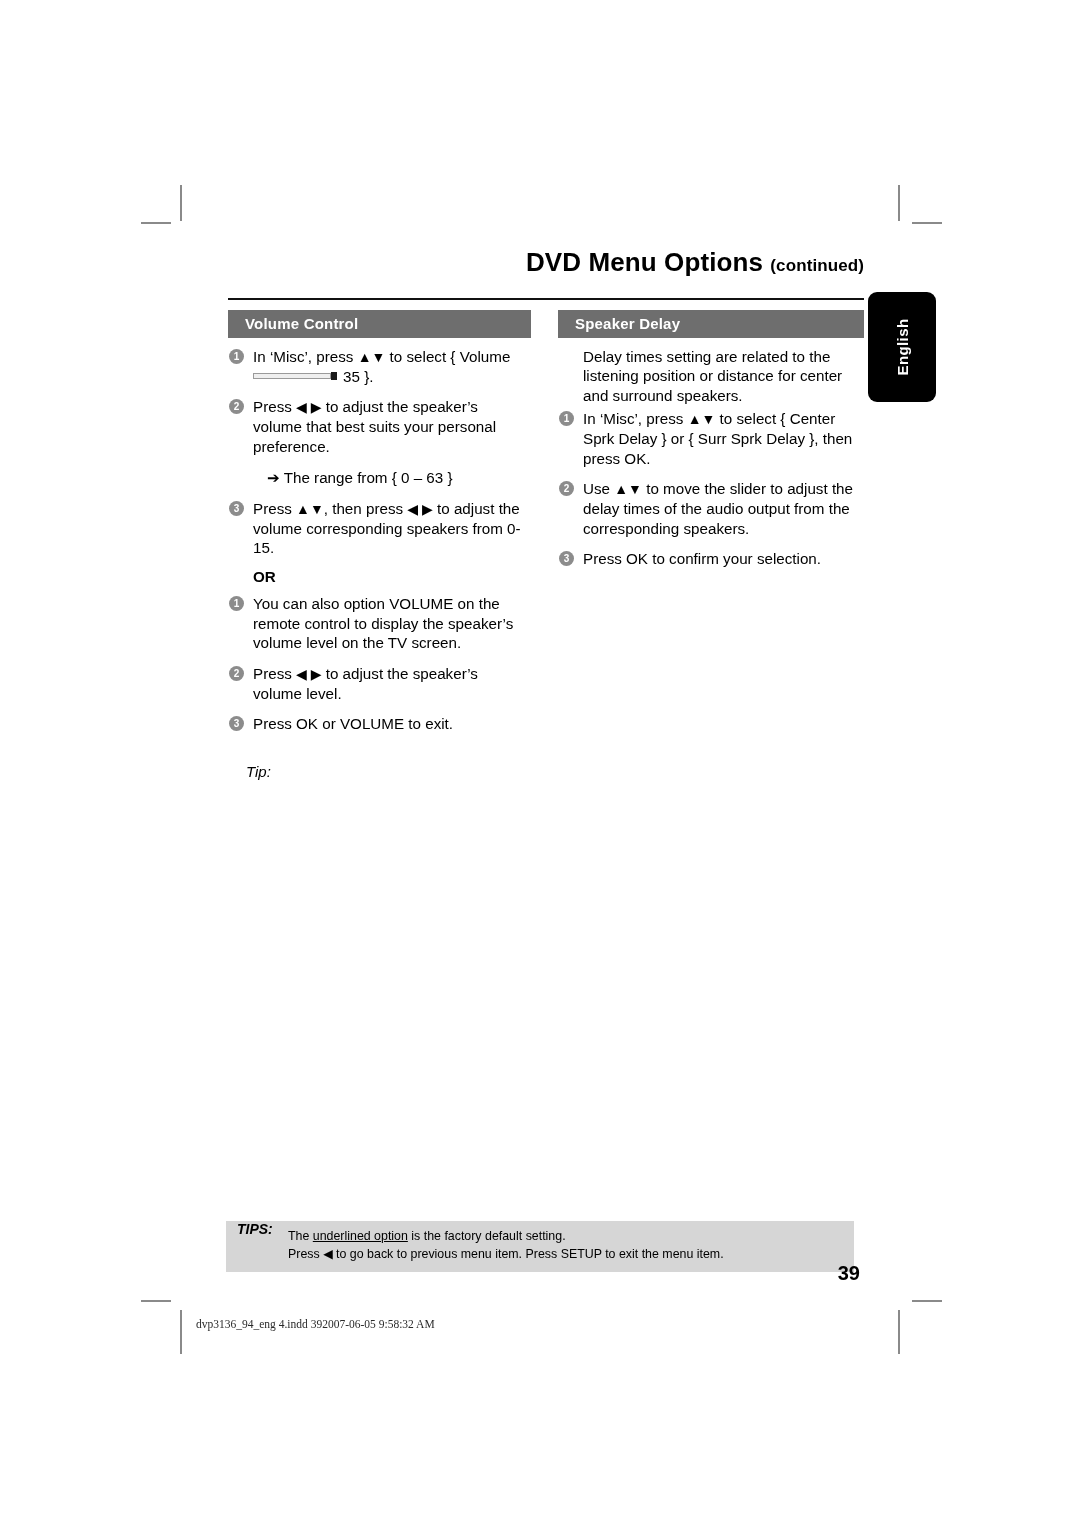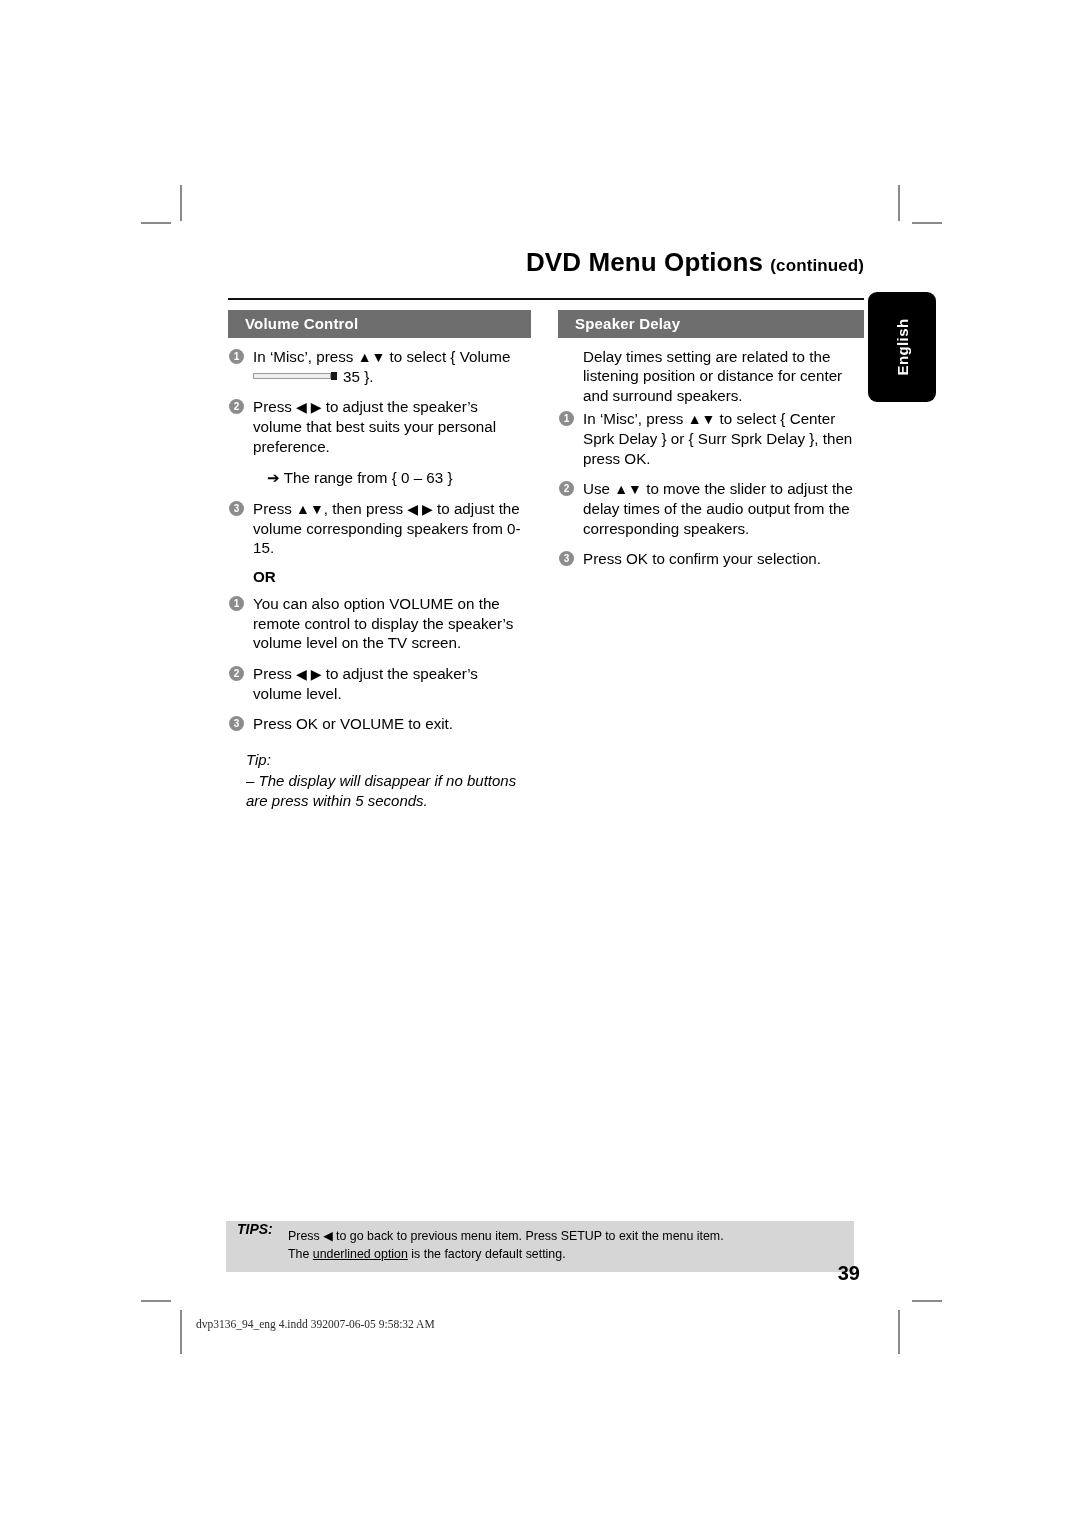--- a/index.html
+++ b/index.html
@@ -144,21 +144,21 @@
     width: 6px; height: 8px;
     background: #1a1a1a;
   }
 
   
   #tip-block {
     font-size: 15px;
     font-style: italic;
     line-height: 1.3;
     padding-left: 18px;
-    margin-top: 16px;
+    margin-top: 28px;
   }
   #tip-block .tip-label { display: block; margin-bottom: 2px; }
 
   
   #english-tab {
     position: absolute;
     left: 868px;
     top: 292px;
     width: 68px;
     height: 110px;
@@ -277,21 +277,20 @@
     <div class="step">
       <span class="num">2</span><span>Press </span><span class="arrow-g">◀ ▶</span><span> to adjust the speaker’s volume level.</span>
     </div>
 
     <div class="step">
       <span class="num">3</span><span>Press </span><b>OK</b><span> or </span><b>VOLUME</b><span> to exit.</span>
     </div>
 
     <div id="tip-block">
       <span class="tip-label">Tip:</span>
-      <span>–  The display will disappear if no buttons are press within 5 seconds.</span>
     </div>
 
   </div>
 
   <div class="col" id="col-right">
 
     <div class="section-bar">Speaker Delay</div>
 
     <div class="plain indented">Delay times setting are related to the listening position or distance for center and surround speakers.</div>
 
@@ -305,22 +304,22 @@
 
     <div class="step">
       <span class="num">3</span><span>Press </span><b>OK</b><span> to confirm your selection.</span>
     </div>
 
   </div>
 </div>
 
 <div id="tips-box">
   <span class="tips-label">TIPS:</span>
+  <div class="row"><span>The </span><span class="underlined">underlined option</span><span> is the factory default setting.</span></div>
   <div class="row"><span>Press </span><span>◀</span><span> to go back to previous menu item. Press </span><b>SETUP</b><span> to exit the menu item.</span></div>
-  <div class="row"><span>The </span><span class="underlined">underlined option</span><span> is the factory default setting.</span></div>
 </div>
 
 <div id="page-number">39</div>
 
 <div id="doc-footer">
   <span>dvp3136_94_eng 4.indd   39</span>
   <span>2007-06-05   9:58:32 AM</span>
 </div>
 
 </body></html>

